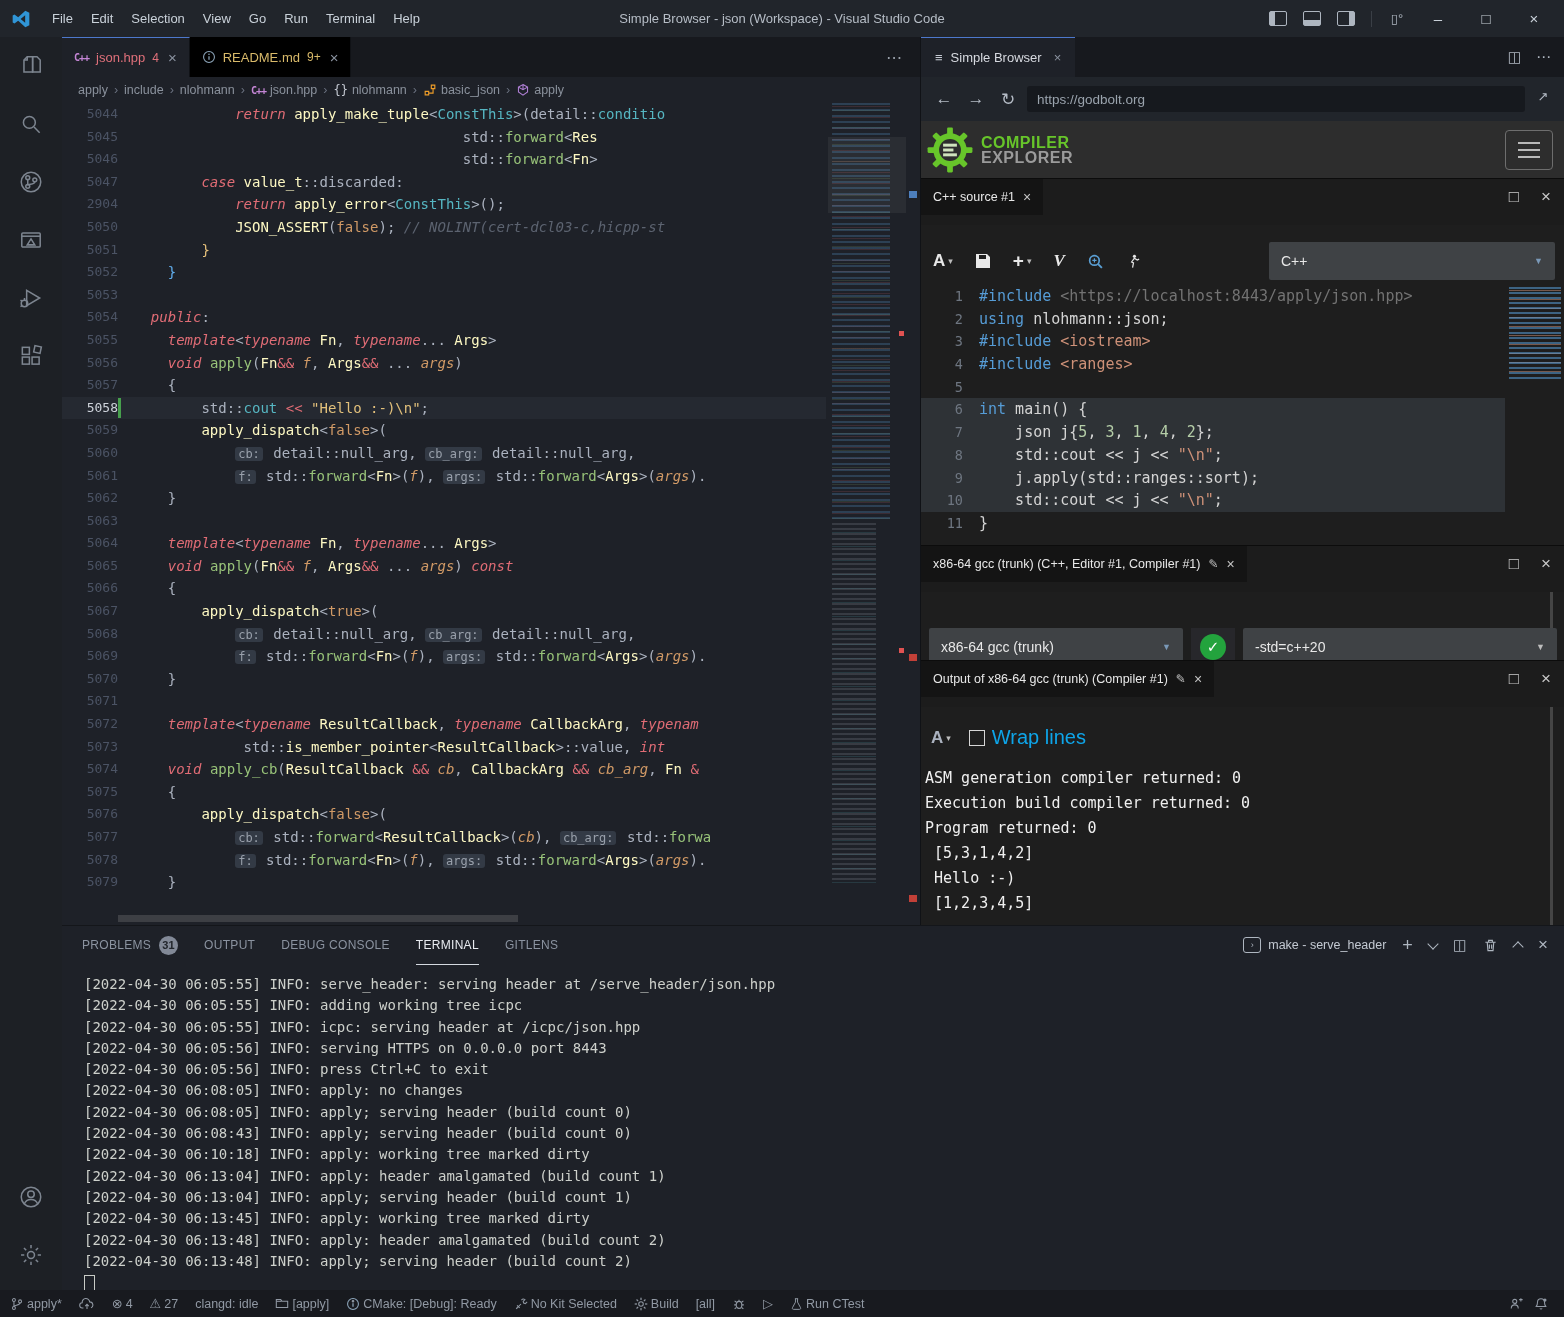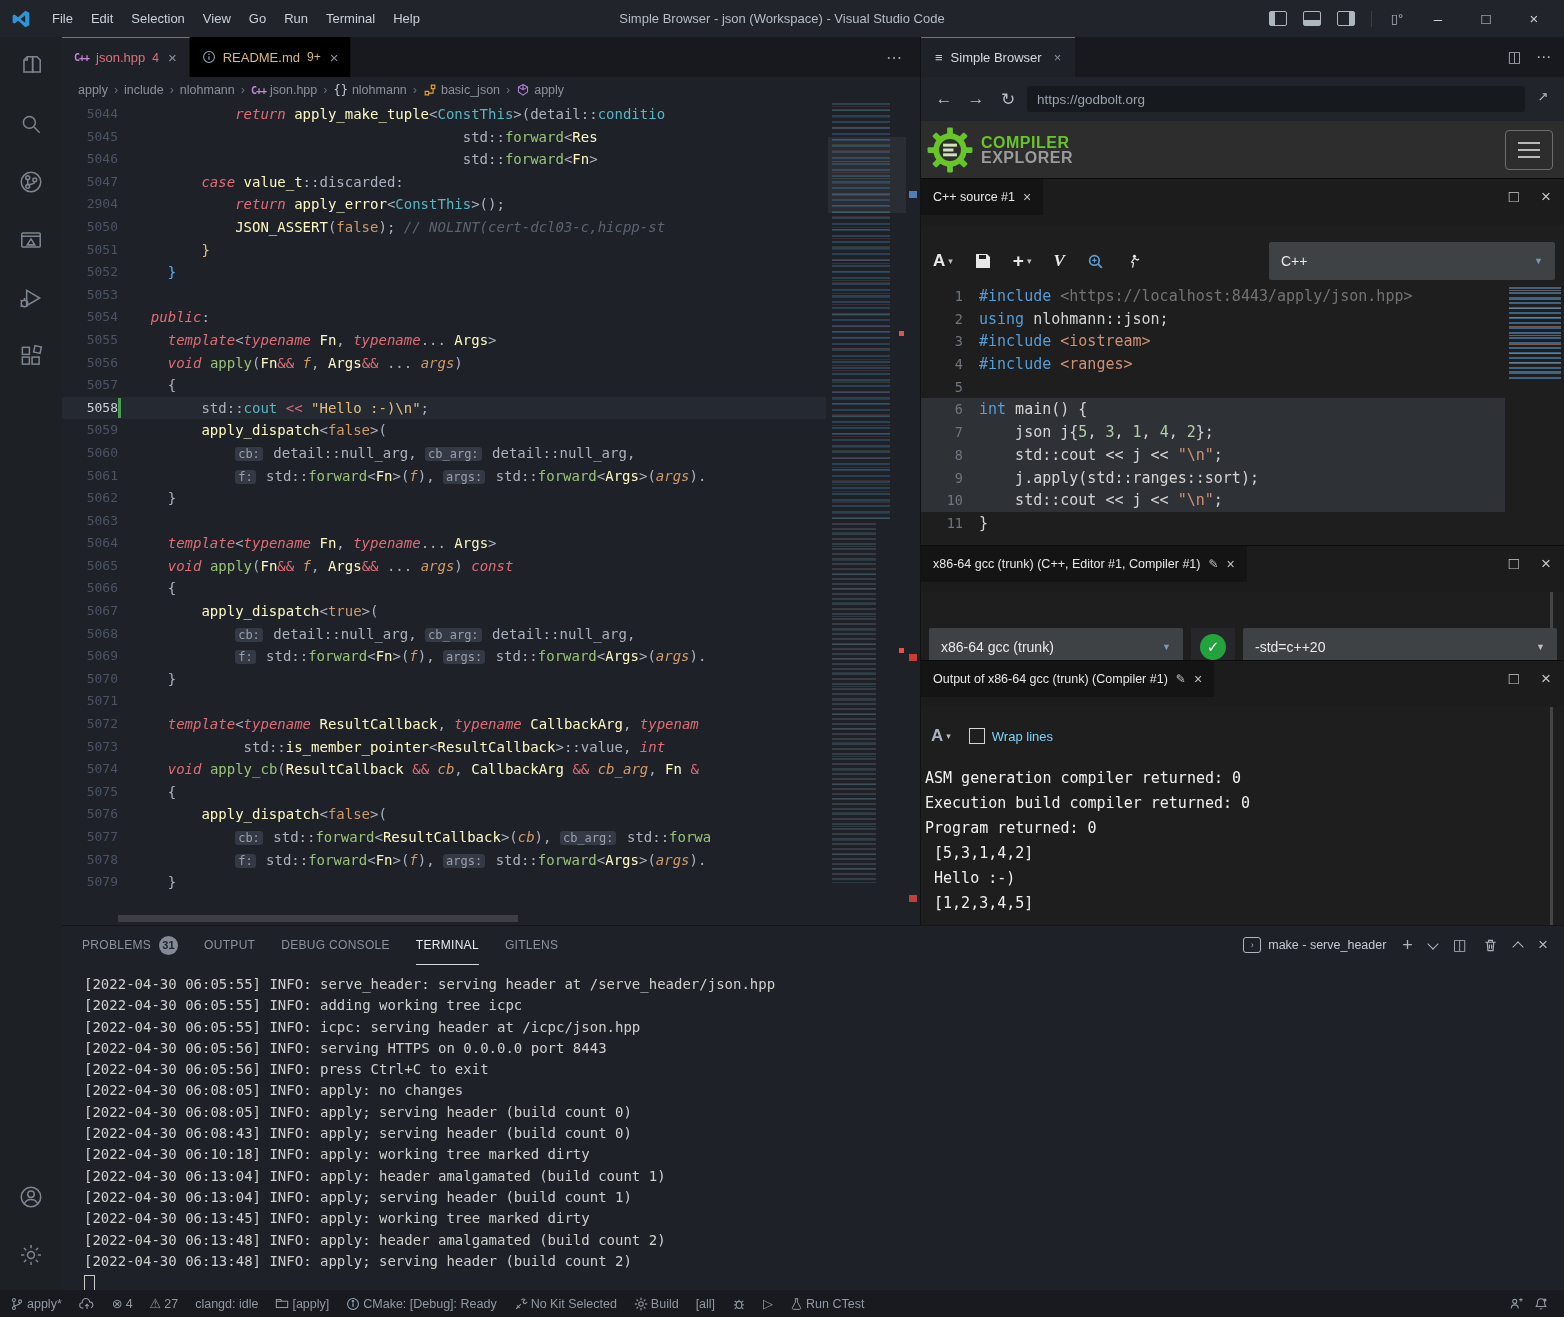--- a/index.html
+++ b/index.html
@@ -105,21 +105,21 @@
   .gl .gn{flex:0 0 42px;text-align:right;padding-right:16px;color:#6e7681;font-family:"DejaVu Sans Mono",monospace;font-size:13.5px;}
   .gl .gc{flex:1;font-family:"DejaVu Sans Mono","Liberation Mono",monospace;color:#d4d4d4;overflow:hidden;}
   .gl.hl{background:#2e3236;}
   .k2{color:#569cd6;} .w2{color:#d4d4d4;} .s2{color:#ce9178;} .n2{color:#b5cea8;}
   .lk{color:#737373;}
   #ce-mini{position:absolute;right:4px;top:166px;width:52px;height:92px;}
   #ce-scroll{position:absolute;right:12px;top:430px;width:3px;height:470px;background:#454545;}
 
   #wrap-row{position:absolute;left:10px;display:flex;align-items:center;gap:18px;}
   .chkbox{width:14px;height:14px;border:1.6px solid #d6d6d6;background:transparent;}
-  #wrap-label{font-size:13px;color:#7dd3fc;}
+  #wrap-label{font-size:20px;color:#0ea5e9;}
   #ce-output{position:absolute;left:4px;right:10px;}
   .out-line{font-family:"DejaVu Sans Mono","Liberation Mono",monospace;font-size:15px;line-height:25px;color:#f0f0f0;white-space:pre;}
 
   .cmp-row{position:absolute;left:8px;right:8px;height:38px;display:flex;gap:8px;}
   #ok-box{width:44px;background:#27272b;display:flex;align-items:center;justify-content:center;}
   #ok-circle{width:26px;height:26px;border-radius:50%;background:#23a33d;color:#fff;font-size:15px;font-weight:bold;
              display:flex;align-items:center;justify-content:center;}
 
   
   #panel{position:absolute;left:62px;top:925px;width:1502px;height:365px;background:#1e2128;border-top:1px solid #14161a;}

